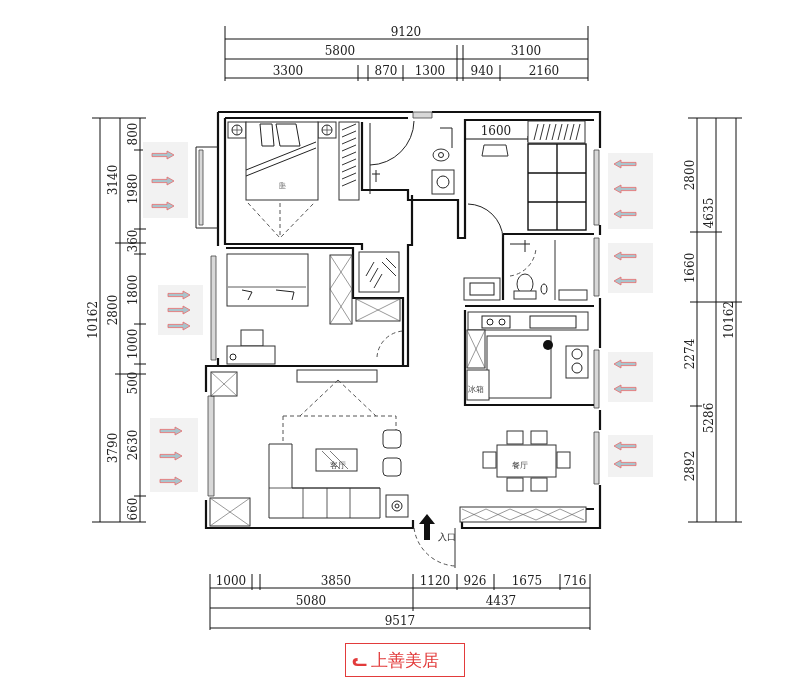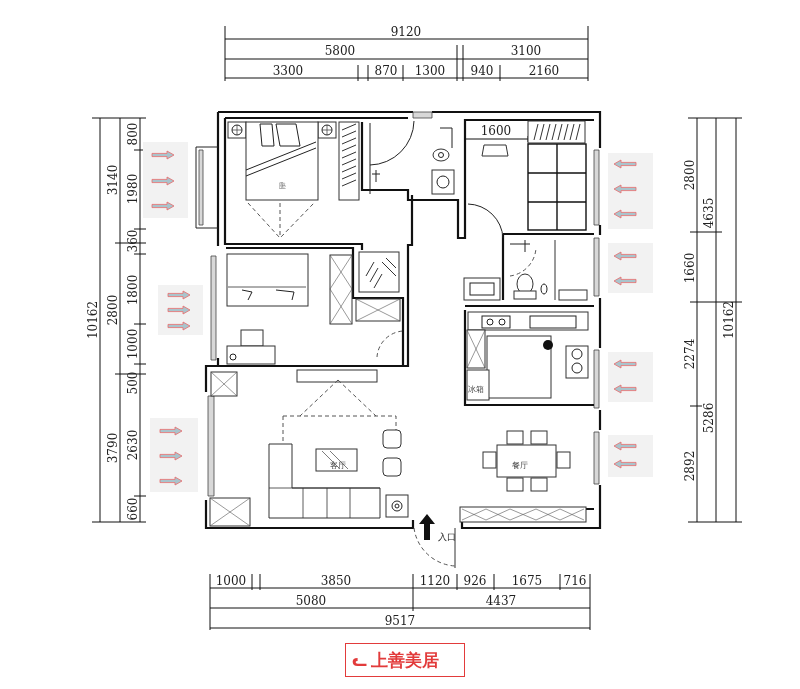--- a/index.html
+++ b/index.html
@@ -8,21 +8,21 @@
     .dimtxt { font-family: "DejaVu Serif", serif; font-size: 12px; fill: #222; }
     .lbl { font-family: "DejaVu Sans", sans-serif; font-size: 8px; fill: #444; }
     .wall { fill: none; stroke: #111; stroke-width: 2.2; }
     .thin { fill: none; stroke: #222; stroke-width: 1; }
     .furn { fill: #fff; stroke: #333; stroke-width: 1; }
     .dash { fill: none; stroke: #555; stroke-width: 1; stroke-dasharray: 4 3; }
     .win { fill: #d8d8d8; stroke: #444; stroke-width: 0.8; }
     .arrowbg { fill: #f2f2f2; }
     .logo-box { position: absolute; left: 345px; top: 643px; width: 120px; height: 34px; border: 1.5px solid #e23b3b; box-sizing: border-box; display: flex; align-items: center; padding-left: 6px; }
     .logo-mark { color: #e23b3b; font-family: "DejaVu Sans", sans-serif; font-weight: bold; font-size: 16px; margin-right: 4px; }
-    .logo-text { color: #e23b3b; font-family: "DejaVu Sans", sans-serif; font-weight: bold; font-size: 17px; letter-spacing: 0px; }
+    .logo-text { color: #e23b3b; font-family: "DejaVu Sans", sans-serif; font-weight: normal; font-size: 17px; letter-spacing: 0px; }
   </style>
 </head>
 <body>
 
 <svg id="plan" width="800" height="689" viewBox="0 0 800 689" xmlns="http://www.w3.org/2000/svg">
   <defs>
     <marker id="tick" markerWidth="6" markerHeight="6" refX="3" refY="3" orient="auto">
       <path d="M0,6 L6,0" stroke="#111" stroke-width="1.2"></path>
     </marker>
     <g id="arrowR">

